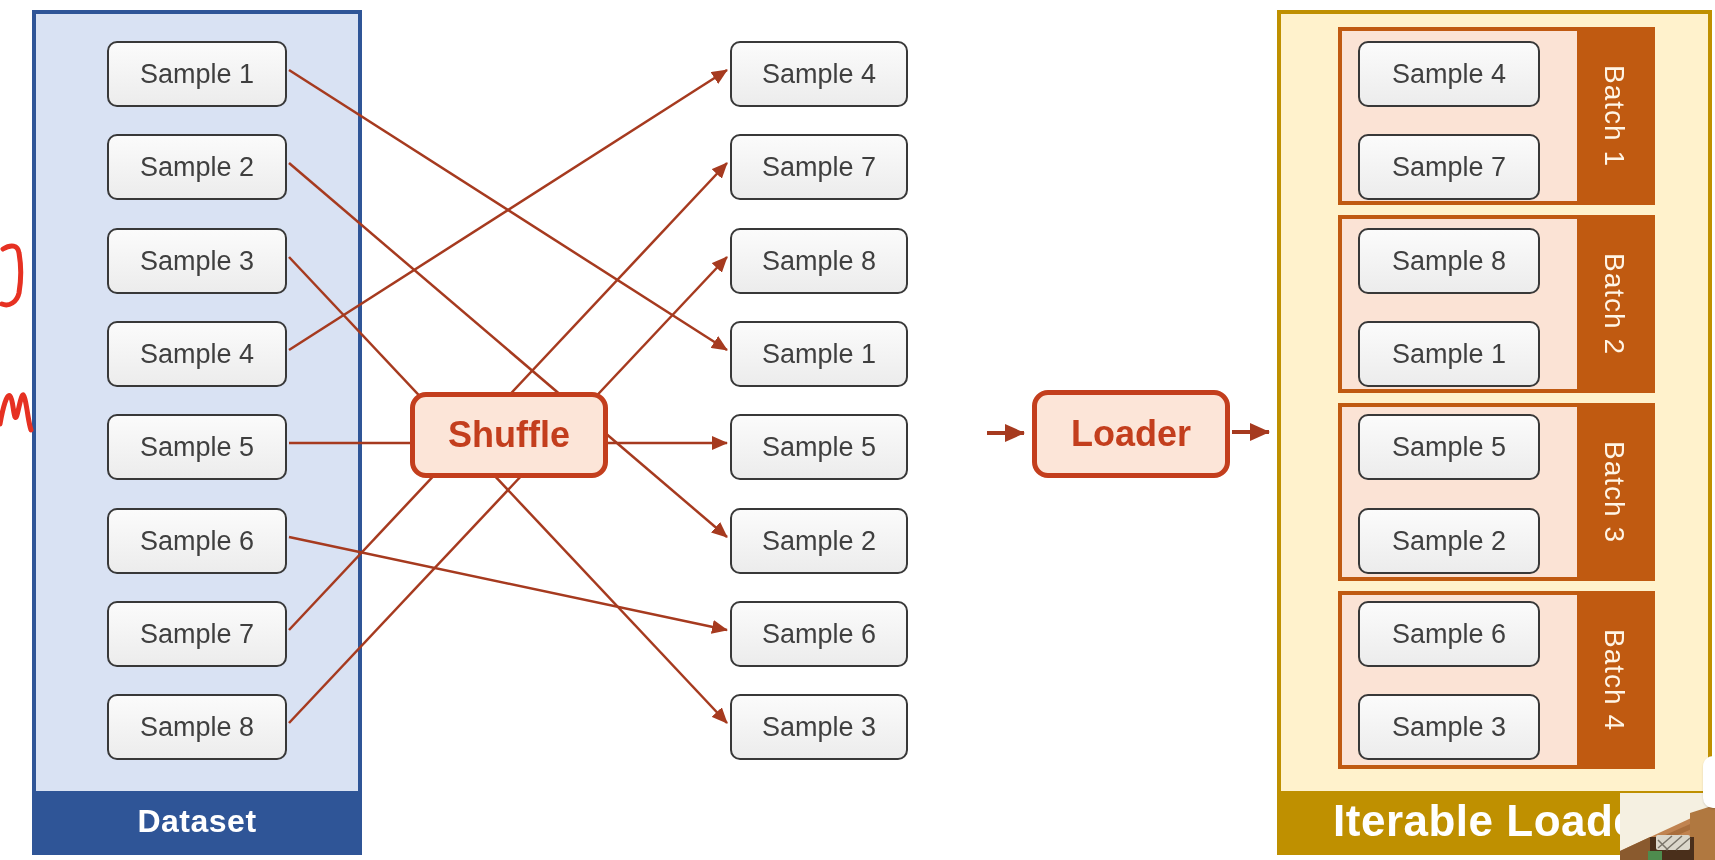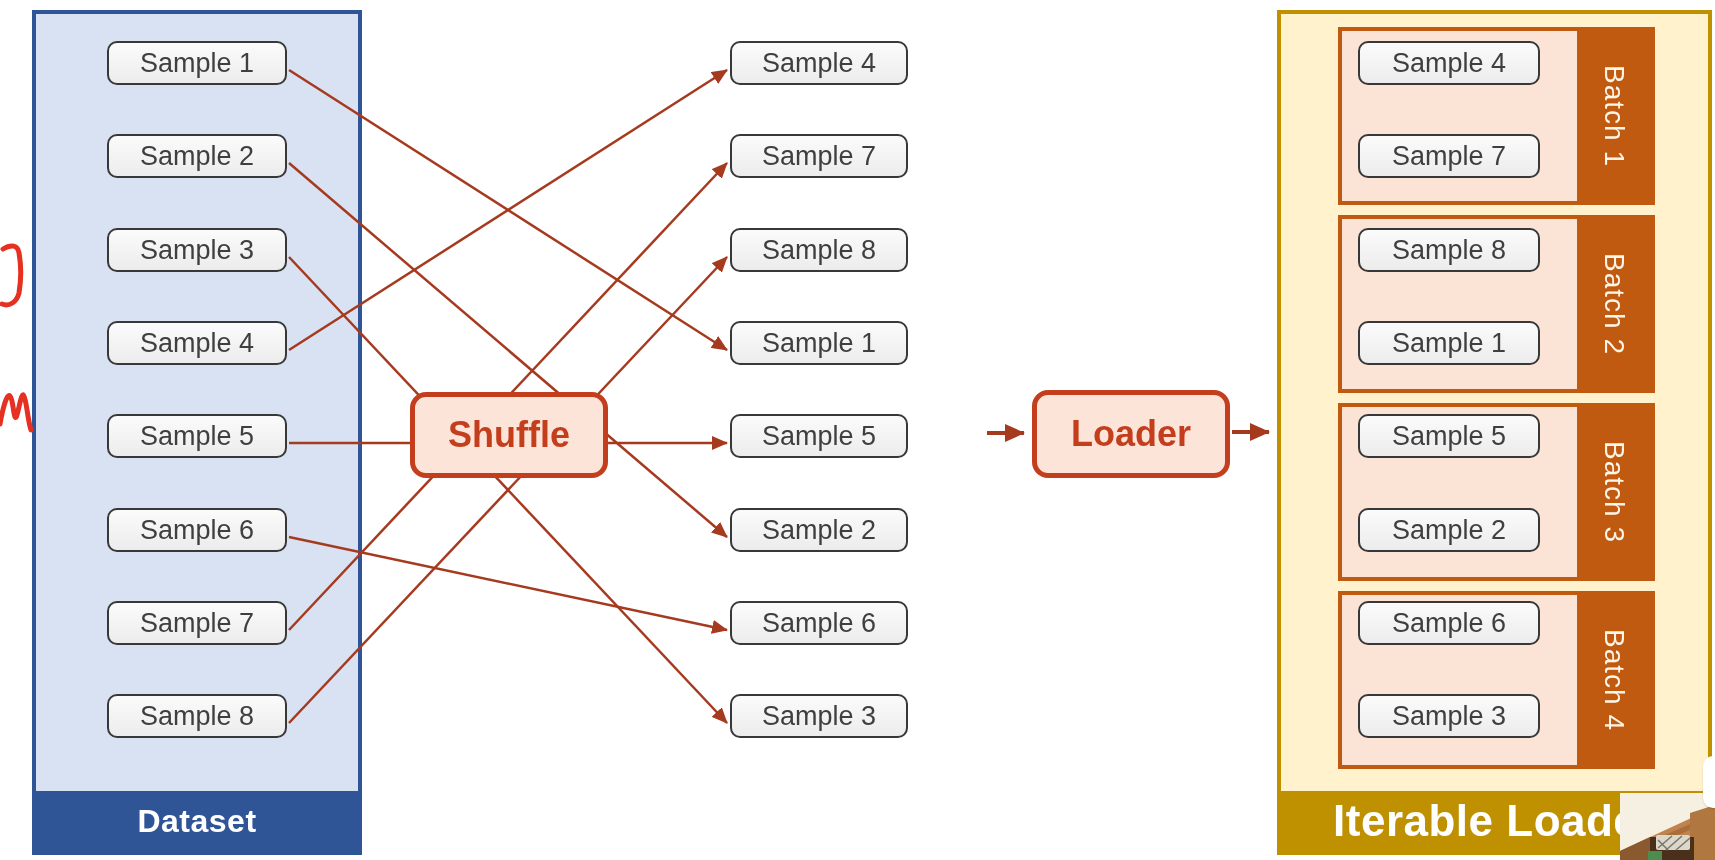--- a/index.html
+++ b/index.html
@@ -11,21 +11,21 @@
   #dataset-column{left:32px;width:330px;background:var(--dataset-fill,#D9E2F3);border-color:var(--dataset-accent,#2F5597);}
   #queue-column{left:655px;width:330px;background:var(--queue-fill,#E3EFDA);border-color:var(--queue-accent,#4E7B31);}
   #iterable-column{left:1277px;width:435px;background:var(--iterable-fill,#FFF2CC);border-color:var(--iterable-accent,#BF9000);}
   .col-footer{position:absolute;left:0;right:0;bottom:0;height:60px;display:flex;align-items:center;justify-content:center;
     color:#fff;font-weight:bold;letter-spacing:.5px;}
   #dataset-column .col-footer{background:var(--dataset-accent,#2F5597);font-size:32px;}
   #queue-column .col-footer{background:var(--queue-accent,#4E7B31);font-size:44px;}
   #iterable-column .col-footer{background:var(--iterable-accent,#BF9000);font-size:44px;}
 
   
-  .sample-box{position:absolute;height:44px;box-sizing:border-box;z-index:4;
+  .sample-box{position:absolute;height:66px;box-sizing:border-box;z-index:4;
     background:linear-gradient(#FBFBFB,#ECECEC);border:2.5px solid var(--sample-border,#383838);
     border-radius:10px;display:flex;align-items:center;justify-content:center;
     font-size:27px;color:#3F3F3F;}
 
   
   .batch{position:absolute;left:1338px;width:317px;height:178px;box-sizing:border-box;z-index:3;
     background:var(--batch-fill,#FBE3D5);border:4px solid var(--batch-accent,#C05A11);}
   .batch-bar{position:absolute;top:0;right:0;bottom:0;width:74px;background:var(--batch-accent,#C05A11);
     display:flex;align-items:center;justify-content:center;}
   .batch-bar span{writing-mode:vertical-rl;font-size:28px;color:#FFF5E6;letter-spacing:1px;}

